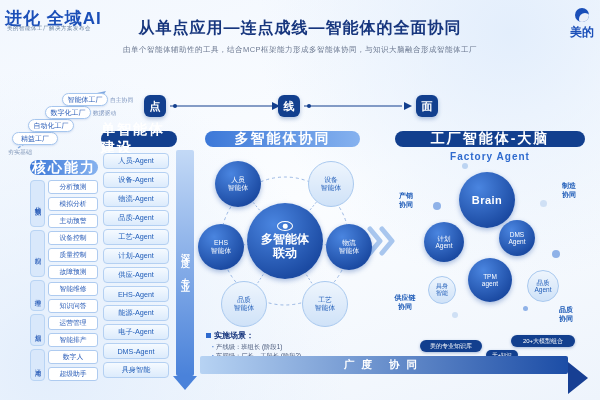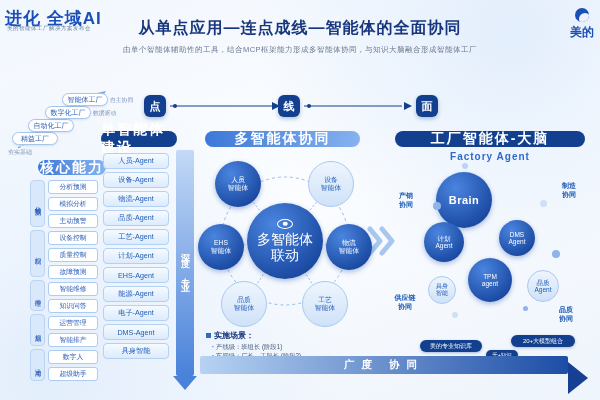--- a/index.html
+++ b/index.html
@@ -41,21 +41,21 @@
   .agent-item{height:16px;background:linear-gradient(180deg,#f5faff,#dcebfc);border:1px solid #b4d0f2;border-radius:4px;color:#1f5cb8;font-size:7.2px;display:flex;align-items:center;justify-content:center}
 
   .depth-body{position:absolute;left:176px;top:150px;width:18px;height:226px;background:linear-gradient(180deg,#c3d9f6,#4a82da);display:flex;align-items:center;justify-content:center;border-radius:2px}
   .depth-text{writing-mode:vertical-rl;text-orientation:upright;color:#fff;font-size:9px;font-weight:bold;letter-spacing:5px}
   .depth-head{position:absolute;left:173px;top:376px;width:0;height:0;border-left:12px solid transparent;border-right:12px solid transparent;border-top:14px solid #4a82da}
 
   .bubble{position:absolute;border-radius:50%;display:flex;flex-direction:column;align-items:center;justify-content:center;text-align:center;line-height:1.15}
   .bubble.dark{background:radial-gradient(circle at 35% 28%,#4a85e0 0%,#1b4aa2 75%);color:#fff;box-shadow:0 2px 5px rgba(27,74,162,.35)}
   .bubble.light{background:linear-gradient(180deg,#eef5fd,#cfe2f8);border:1px solid #a9c9ef;color:#1f5cb8}
   .sat{width:46px;height:46px;font-size:6.8px}
-  .center-circle{width:76px;height:76px;font-size:14px;font-weight:normal}
+  .center-circle{width:76px;height:76px;font-size:12px;font-weight:bold}
   .brain{width:56px;height:56px;font-size:11px;font-weight:bold;letter-spacing:.5px}
   .fb{font-size:6.5px}
   .eye{width:16px;height:10px;border:1.4px solid #fff;border-radius:50%;position:relative;margin-bottom:2px}
   .eye::after{content:"";position:absolute;left:50%;top:50%;transform:translate(-50%,-50%);width:4.5px;height:4.5px;border-radius:50%;background:#fff}
 
   .scen-title{position:absolute;left:206px;top:330px;display:flex;align-items:center;gap:3px;font-size:8px;font-weight:bold;color:#17367e}
   .scen-sq{width:5px;height:5px;background:#2e6ace}
   .scen-lines{position:absolute;left:212px;top:342px;font-size:6.3px;color:#445577;line-height:1.5}
   .scen-line::before{content:"·";color:#2e6ace;font-weight:bold;margin-right:2px}
 
@@ -126,21 +126,21 @@
   <div class="ladder-step" style="left:45px;top:106px">
     <span>数字化工厂</span>
     <span class="step-note">数据驱动</span>
   </div>
   <div class="ladder-step" style="left:62px;top:93px">
     <span>智能体工厂</span>
     <span class="step-note">自主协同</span>
   </div>
   <div class="ladder-base">夯实基础</div>
 
-  <div class="pill grad" style="left:38px;top:160px;width:68px;height:15px">核心能力</div>
+  <div class="pill grad" style="left:30px;top:160px;width:68px;height:15px">核心能力</div>
   <div class="cat-col">
     <div class="cat f3">分析预测</div>
     <div class="cat f3">控制</div>
     <div class="cat f2">推理</div>
     <div class="cat f2">规划</div>
     <div class="cat f2">通用</div>
   </div>
   <div class="core-col">
     <div class="core-item">分析预测</div>
     <div class="core-item">模拟分析</div>
@@ -157,20 +157,21 @@
   </div>
 
   <div class="pill navy" style="left:101px;top:131px;width:76px;height:16px">单智能体建设</div>
   <div class="agent-col">
     <div class="agent-item">人员-Agent</div>
     <div class="agent-item">设备-Agent</div>
     <div class="agent-item">物流-Agent</div>
     <div class="agent-item">品质-Agent</div>
     <div class="agent-item">工艺-Agent</div>
     <div class="agent-item">计划-Agent</div>
+    <div class="agent-item">供应-Agent</div>
     <div class="agent-item">EHS-Agent</div>
     <div class="agent-item">能源-Agent</div>
     <div class="agent-item">电子-Agent</div>
     <div class="agent-item">DMS-Agent</div>
     <div class="agent-item">具身智能</div>
   </div>
 
   <div class="depth-body">
     <span class="depth-text">深度 专业</span>
   </div>
@@ -215,21 +216,21 @@
   </div>
   <div class="scen-lines">
     <div class="scen-line">产线级：班组长 (阶段1)</div>
     <div class="scen-line">车间级：厂长、工段长 (阶段2)</div>
     <div class="scen-line">工厂级：总经理、管理层 (阶段3)</div>
   </div>
 
   <div class="pill navy" style="left:395px;top:131px;width:190px;height:16px">工厂智能体-大脑</div>
   <div class="factory-sub">Factory Agent</div>
 
-  <div class="bubble dark brain" style="left:436px;top:172px">
+  <div class="bubble dark brain" style="left:459px;top:172px">
     <span>Brain</span>
   </div>
   <div class="bubble dark fb" style="left:424px;top:222px;width:40px;height:40px">
     <span>计划</span>
     <span>Agent</span>
   </div>
   <div class="bubble dark fb" style="left:499px;top:220px;width:36px;height:36px">
     <span>DMS</span>
     <span>Agent</span>
   </div>

